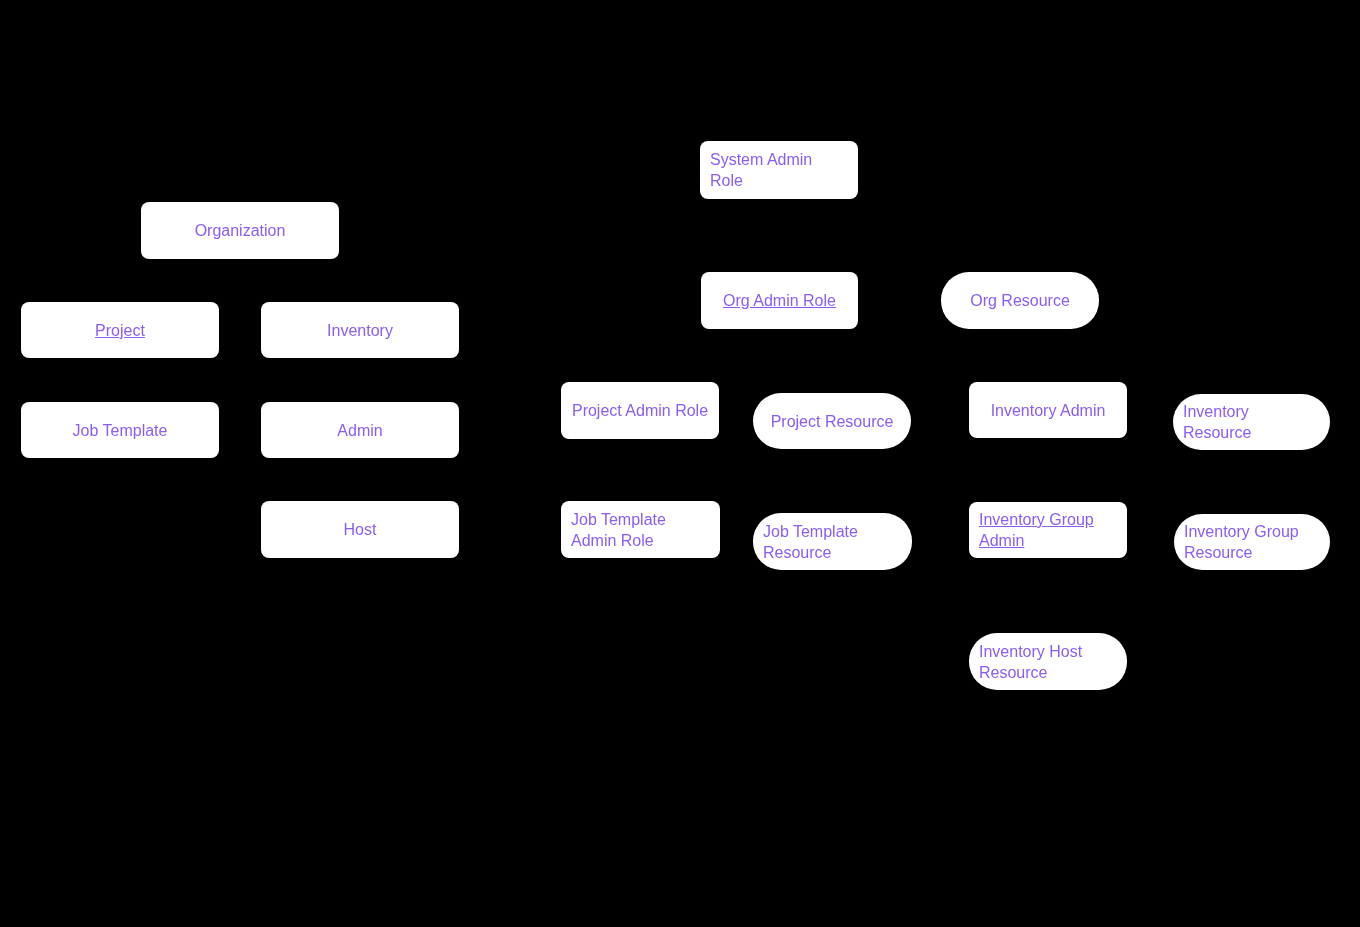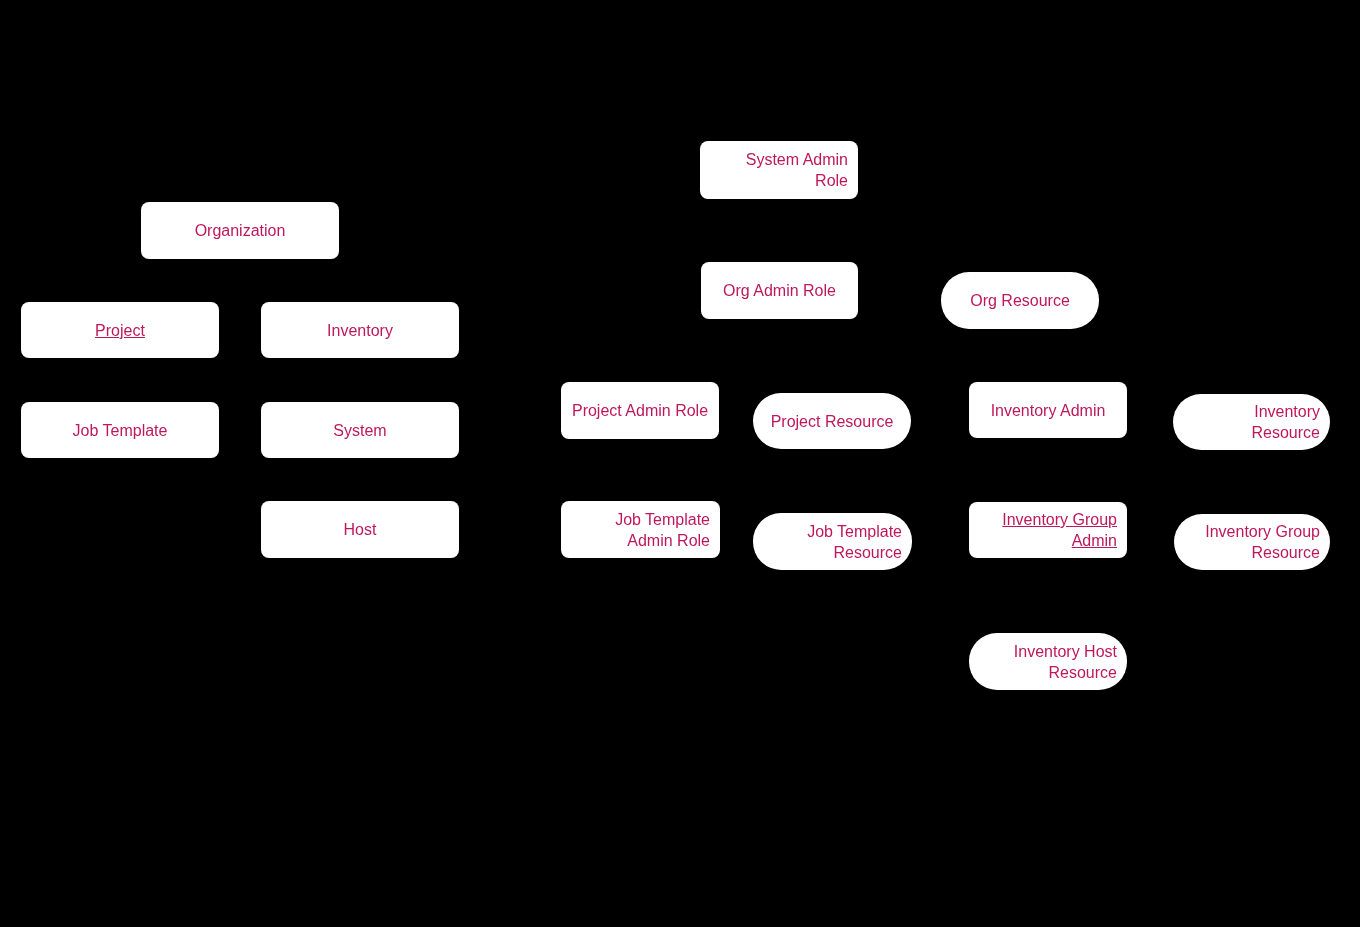--- a/index.html
+++ b/index.html
@@ -13,25 +13,25 @@
   }
   .canvas {
     position: relative;
     width: 1360px;
     height: 927px;
     background: #000000;
   }
   .node {
     position: absolute;
     background: #ffffff;
-    color: #be185d;
+    color: #8b5cf6;
     display: flex;
     align-items: center;
     justify-content: center;
-    text-align: right;
+    text-align: left;
     font-size: 16px;
     line-height: 21px;
     box-sizing: border-box;
     padding: 2px 10px;
   }
   .rect    { border-radius: 8px; }
   .stadium { border-radius: 28px; margin-top: 12px; }
 </style>
 </head>
 <body>
@@ -48,32 +48,32 @@
 
   <div class="node rect" style="left:261px; top:302px; width:198px; height:56px;">
     <span>Inventory</span>
   </div>
 
   <div class="node rect" style="left:21px; top:402px; width:198px; height:56px;">
     <span>Job Template</span>
   </div>
 
   <div class="node rect" style="left:261px; top:402px; width:198px; height:56px;">
-    <span>System</span>
+    <span>Admin</span>
   </div>
 
   <div class="node rect" style="left:261px; top:501px; width:198px; height:57px;">
     <span>Host</span>
   </div>
 
   <div class="node rect" style="left:700px; top:141px; width:158px; height:58px;">
     <span>System Admin Role</span>
   </div>
 
-  <div class="node rect" style="left:701px; top:262px; width:157px; height:57px;">
+  <div class="node rect" style="left:701px; top:272px; width:157px; height:57px;text-decoration:underline;">
     <span>Org Admin Role</span>
   </div>
 
   <div class="node stadium" style="left:941px; top:260px; width:158px; height:57px;">
     <span>Org Resource</span>
   </div>
 
   <div class="node rect" style="left:561px; top:382px; width:158px; height:57px;">
     <span>Project Admin Role</span>
   </div>

